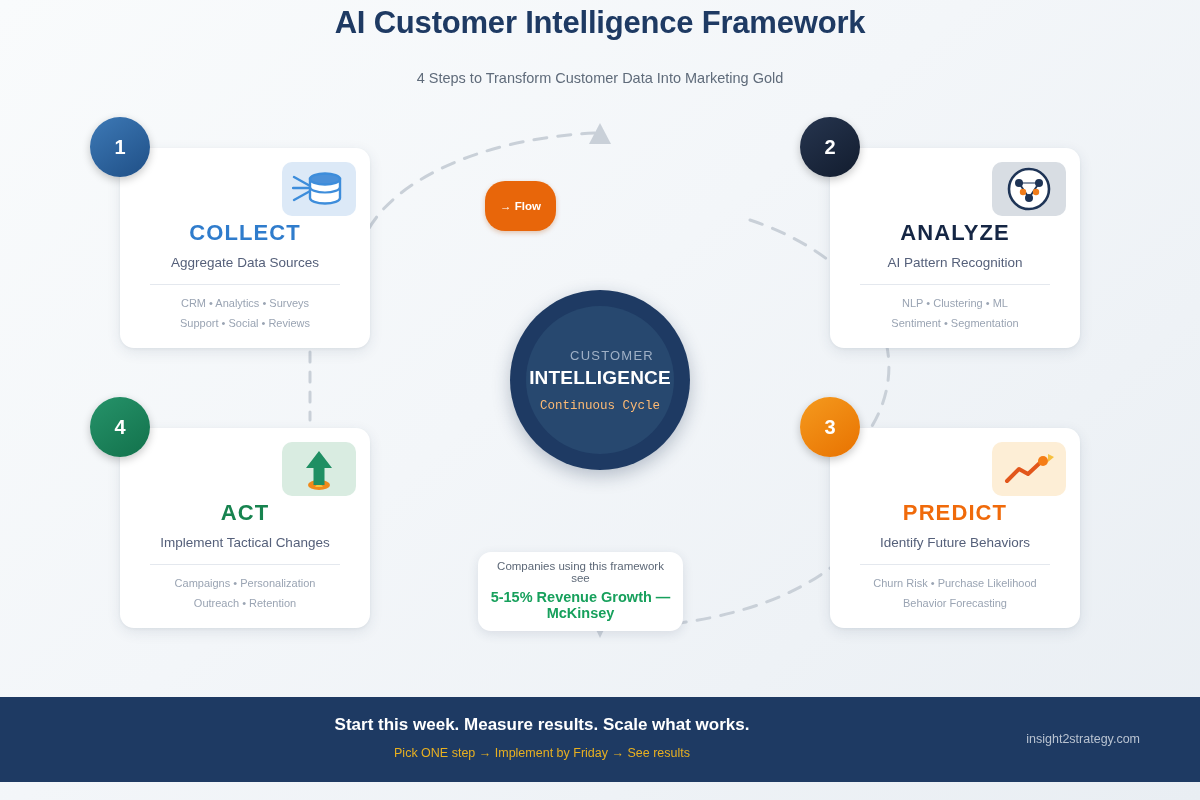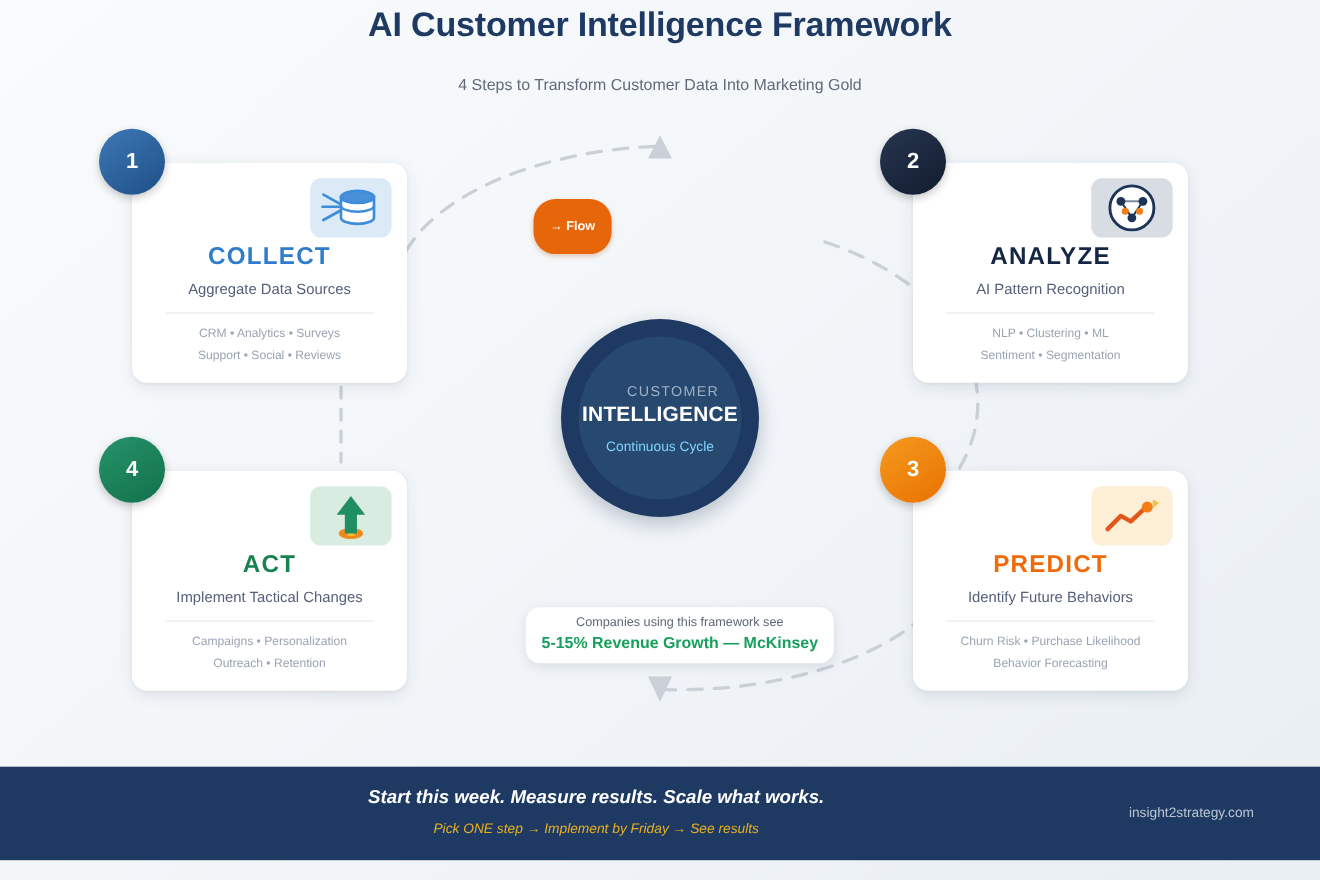--- a/index.html
+++ b/index.html
@@ -159,42 +159,42 @@
     height: 148px;
     border-radius: 50%;
     background: #27486f;
     display: flex;
     flex-direction: column;
     align-items: center;
     justify-content: center;
   }
   .hub-l1 { font-size: 13px; color: #9fb0c6; letter-spacing: 1.2px; margin-left: 24px; }
   .hub-l2 { font-size: 19px; font-weight: bold; color: #ffffff; letter-spacing: 0.2px; margin-top: 4px; }
-  .hub-l3 { font-size: 12.5px; color: #7dd3fc; margin-top: 10px; }
+  .hub-l3 { font-size: 12.5px; color: #fdba74; margin-top: 10px; font-family: Liberation Mono, monospace; }
 
   
   .flow-pill {
     position: absolute;
     left: 485px;
     top: 181px;
     padding: 19px 15px;
     background: #e8660a;
     color: #ffffff;
     font-size: 11.5px;
     font-weight: bold;
     border-radius: 20px;
     box-shadow: 0 2px 5px rgba(180,80,10,0.30);
   }
 
   
   .stat {
     position: absolute;
     left: 478px;
     top: 552px;
-    width: 280px;
+    width: 205px;
     background: #ffffff;
     border-radius: 13px;
     padding: 8px 10px 10px;
     text-align: center;
     box-shadow: 0 3px 11px rgba(40,60,90,0.12);
   }
   .stat-l1 { font-size: 11.5px; color: #5d6877; }
   .stat-l2 { font-size: 14.5px; font-weight: bold; color: #17a05c; margin-top: 5px; }
 
   
@@ -204,21 +204,20 @@
     top: 697px;
     height: 85px;
     background: #1e3a63;
   }
   .footer-main {
     position: absolute;
     left: 0; right: 0;
     top: 18px;
     text-align: center;
     padding-right: 116px;
-    font-style: italic;
   }
   .footer-l1 { font-size: 17px; font-weight: bold; color: #ffffff; }
   .footer-l2 { font-size: 12.5px; color: #e8b020; margin-top: 11px; }
   .footer-url {
     position: absolute;
     right: 60px;
     top: 35px;
     font-size: 12.5px;
     color: #b9c3d1;
   }

